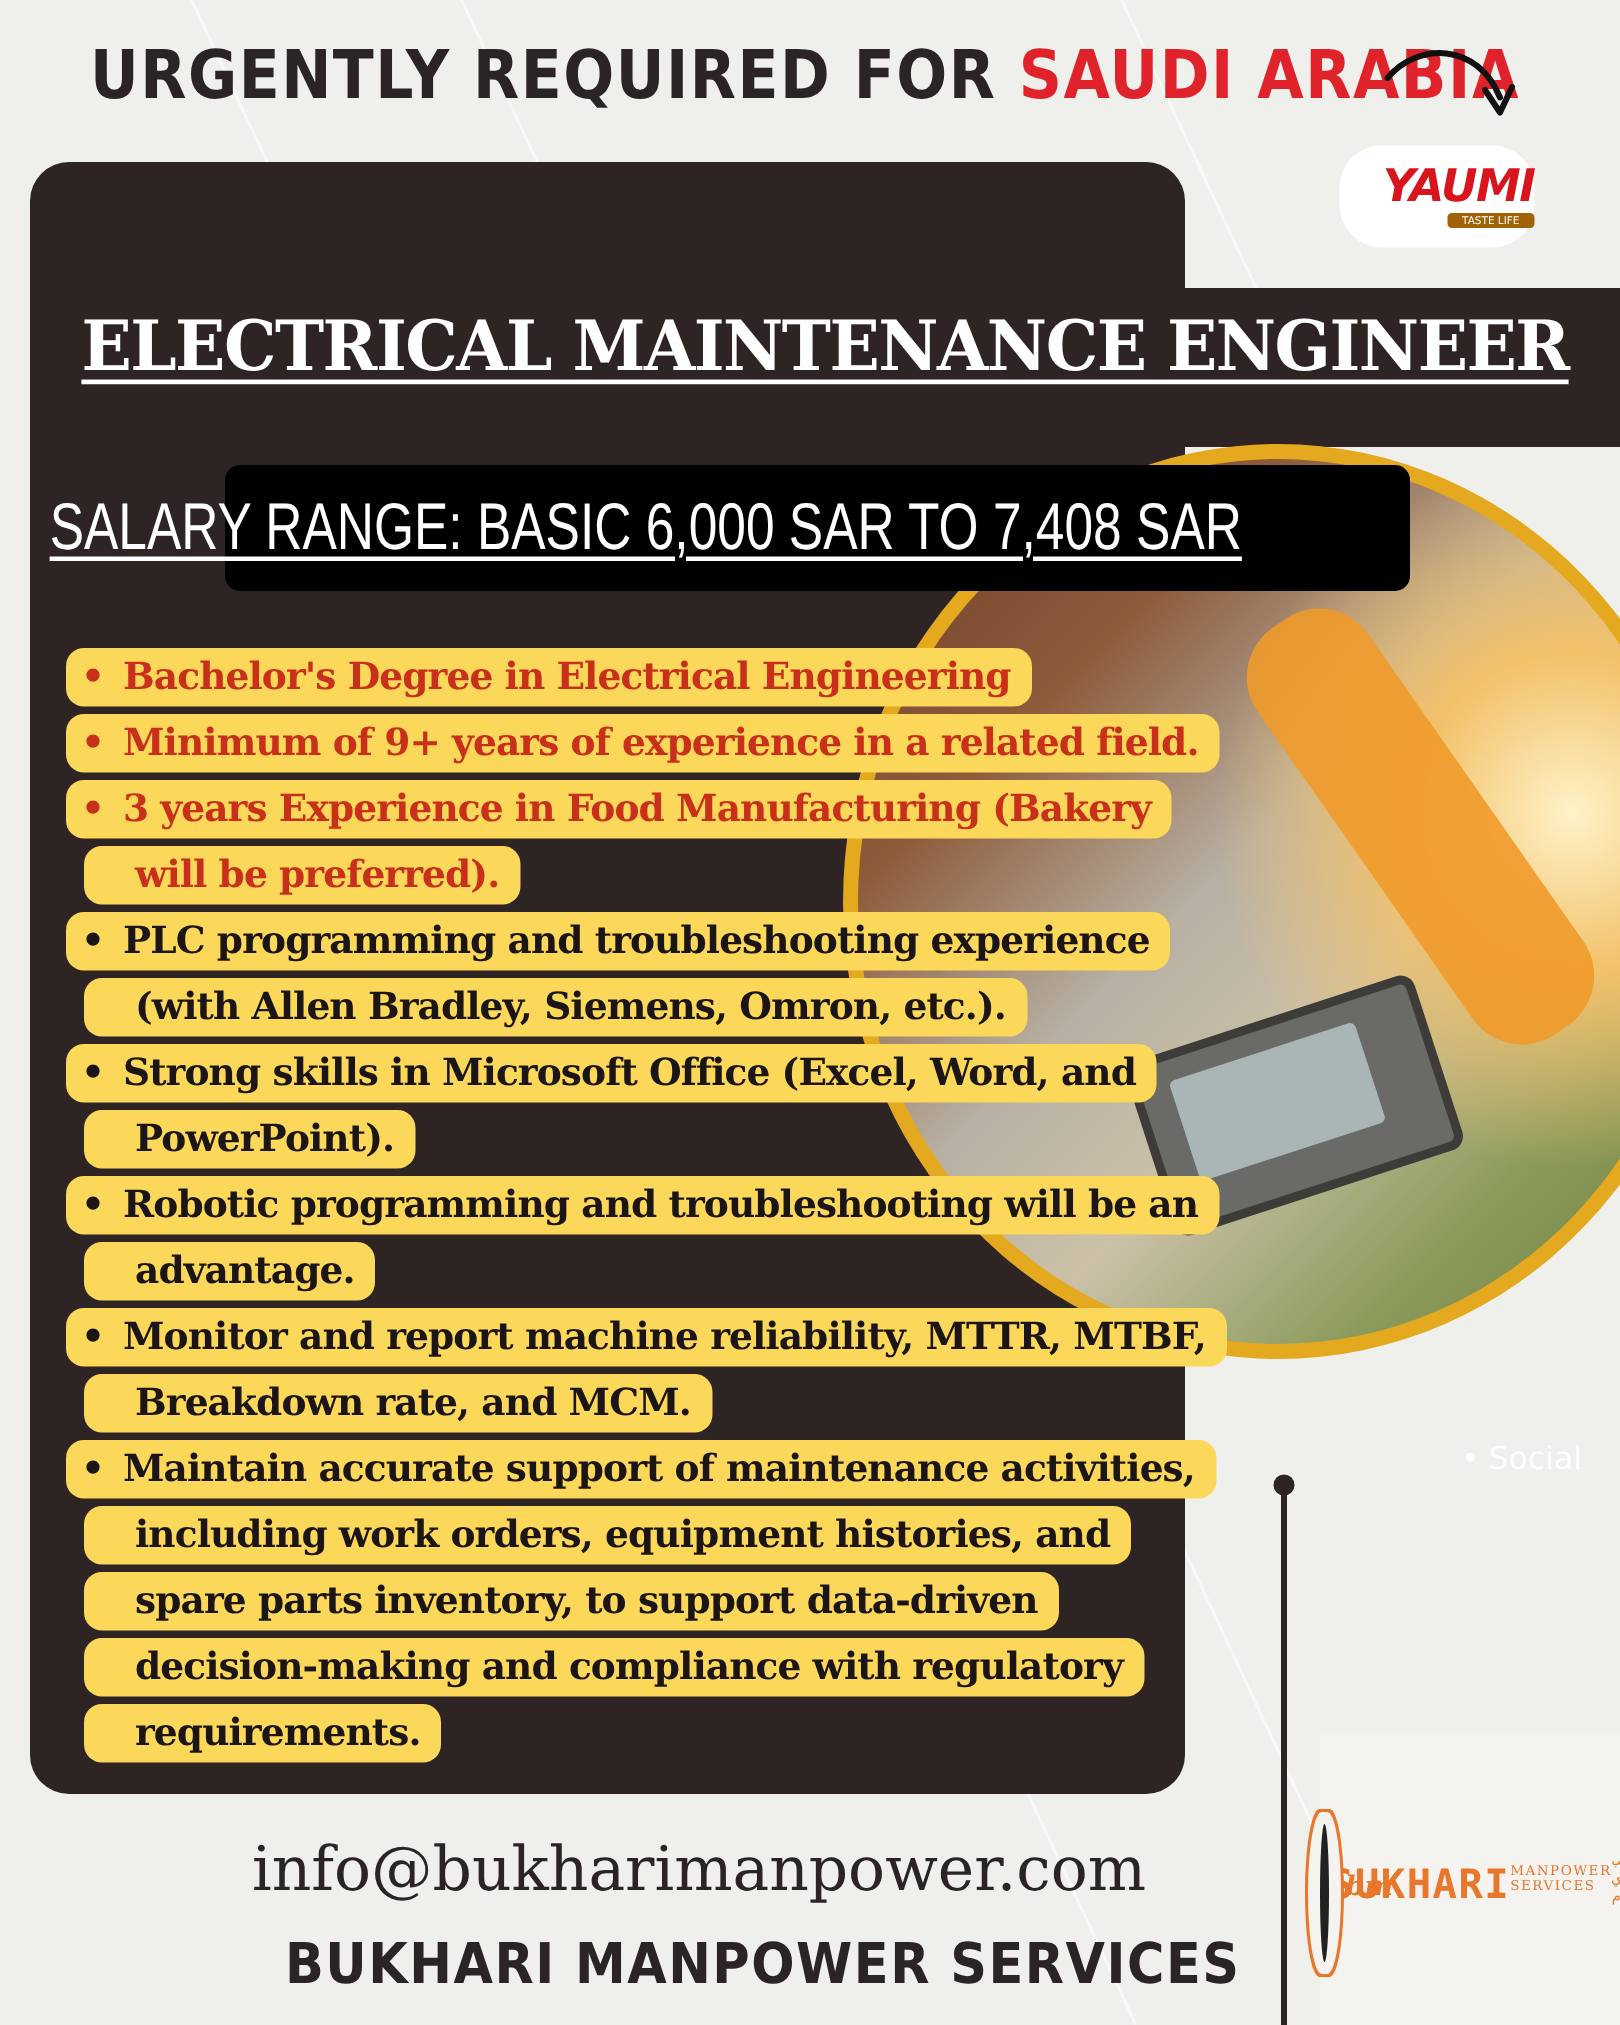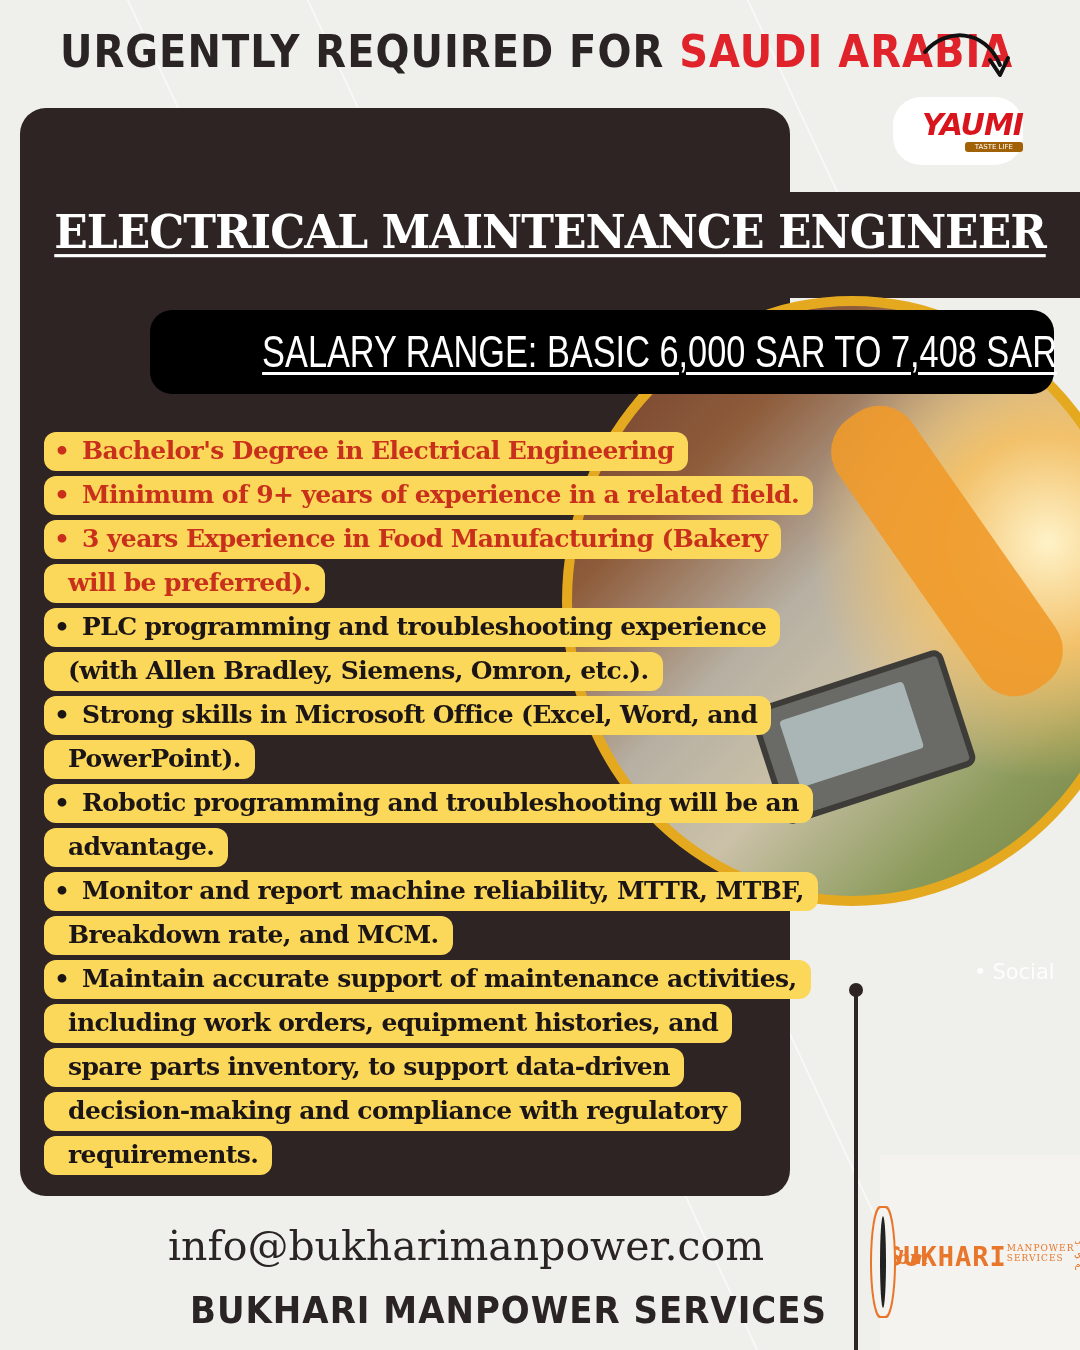--- a/index.html
+++ b/index.html
@@ -29,33 +29,33 @@
   .photo { position:absolute; left:562px; top:296px; width:560px; height:590px; border-radius:50%;
            border:10px solid #e5a91f; overflow:hidden;
            background: radial-gradient(circle at 85% 40%, #fff2c8 0%, #f2c16a 18%, transparent 40%),
                        linear-gradient(135deg, #6d3a2a 0%, #8e5c3b 25%, #b7b0a3 45%, #cbc1a8 60%, #8a9a5a 80%, #6f7d40 100%); }
   .photo .device { position:absolute; left:190px; top:370px; width:190px; height:110px; background:#6a6a66;
                    border:6px solid #3d3c38; border-radius:10px; transform:rotate(-18deg); }
   .photo .device::after { content:""; position:absolute; left:20px; top:14px; width:130px; height:70px;
                           background:#a9b6b5; border-radius:4px; }
   .photo .arm { position:absolute; left:330px; top:80px; width:90px; height:330px; background:#f09a2a;
                 transform:rotate(-35deg); border-radius:40px; opacity:.9; }
-  .salary { position:absolute; left:150px; top:310px; width:904px; height:84px; background:#000;
-            border-radius:22px; display:flex; align-items:center; justify-content:flex-start; }
+  .salary { position:absolute; left:150px; top:310px; width:790px; height:84px; background:#000;
+            border-radius:10px; display:flex; align-items:center; justify-content:flex-end; }
   .salary span { color:#fff; font-family:"Liberation Sans", sans-serif; font-size:44px;
                  transform:scaleX(0.78); white-space:nowrap; display:inline-block;
                  text-decoration:underline; text-decoration-thickness:3px; text-underline-offset:5px; }
   .list { position:absolute; left:44px; top:432px; width:800px; }
   .line { display:block; position:relative; }
   .hl { display:inline-block; background:#fbd75a; padding:2px 14px 3px 10px; border-radius:12px;
         font-family:"DejaVu Serif", serif; font-weight:bold; font-size:25px; line-height:34px;
         letter-spacing:-0.6px; white-space:nowrap; color:#1b1515; margin-bottom:5px; }
   .hl.red { color:#c9301c; }
   .bullet { display:inline-block; width:28px; }
-  .cont { padding-left:24px; }
+  .cont { padding-left:34px;margin-left:12px; }
   .contact-dot { position:absolute; left:849px; top:983px; width:14px; height:14px; border-radius:50%; background:#2d2423; }
   .contact-line { position:absolute; left:854px; top:990px; width:4px; height:360px; background:#2d2423; }
   .social { position:absolute; left:974px; top:960px; color:#fff; font-family:"DejaVu Sans", sans-serif;
             font-size:21px; opacity:.9; white-space:nowrap; }
   .social::before { content:"•"; margin-right:6px; }
   .email { position:absolute; left:168px; top:1222px; font-family:"DejaVu Serif", serif; font-size:41px;
            color:#2b2424; letter-spacing:0px; white-space:nowrap; }
   .company { position:absolute; left:190px; top:1290px; font-family:"DejaVu Sans", sans-serif; font-weight:900;
              font-size:34px; color:#2b2424; letter-spacing:1px; white-space:nowrap; transform:scaleY(1.1); }
   .bukhari { position:absolute; left:880px; top:1155px; width:200px; height:195px; background:#f4f3ef;

